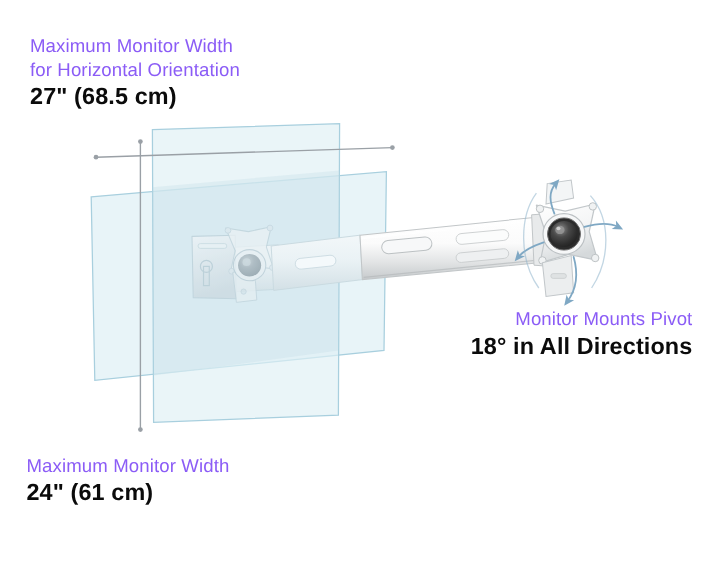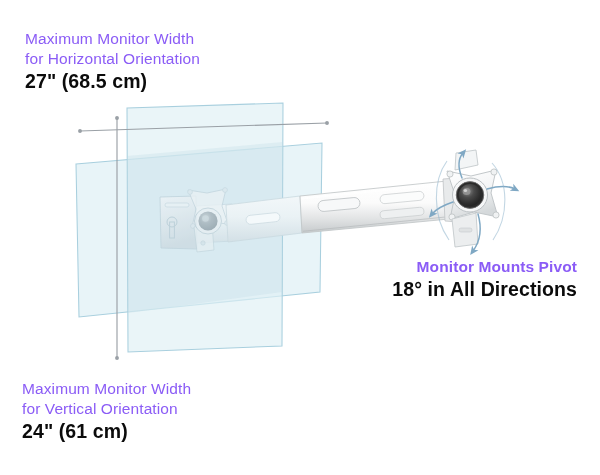--- a/index.html
+++ b/index.html
@@ -10,21 +10,21 @@
   #stage{position:absolute;inset:0;width:600px;height:475px;}
 
   
   .callout{position:absolute;}
   .c-line{font-size:15.5px;line-height:20px;letter-spacing:.1px;color:#8b5cf6;white-space:nowrap;}
   .c-big{font-size:19.5px;line-height:25px;font-weight:700;letter-spacing:.1px;color:#0b0b0b;white-space:nowrap;}
 
   #callout-horizontal{left:25px;top:29px;}
   #callout-vertical{left:22px;top:379px;}
   #callout-pivot{right:23px;top:257px;text-align:right;}
-  #callout-pivot .c-line,#callout-pivot .c-big{text-align:right;font-weight:bold;}
+  #callout-pivot .c-line,#callout-pivot .c-big{text-align:right;}
 
   
   #art{position:absolute;left:0;top:0;width:600px;height:475px;}
 </style>
 </head>
 <body>
 
 <div id="stage">
 
   <svg id="art" viewBox="0 0 600 475" xmlns="http://www.w3.org/2000/svg">
@@ -173,21 +173,20 @@
   </svg>
 
   <div class="callout" id="callout-horizontal">
     <div class="c-line">Maximum Monitor Width</div>
     <div class="c-line">for Horizontal Orientation</div>
     <div class="c-big">27" (68.5 cm)</div>
   </div>
 
   <div class="callout" id="callout-vertical">
     <div class="c-line">Maximum Monitor Width</div>
-    <div class="c-line">for Vertical Orientation</div>
     <div class="c-big">24" (61 cm)</div>
   </div>
 
   <div class="callout" id="callout-pivot">
     <div class="c-line">Monitor Mounts Pivot</div>
     <div class="c-big">18° in All Directions</div>
   </div>
 
 </div>
 

